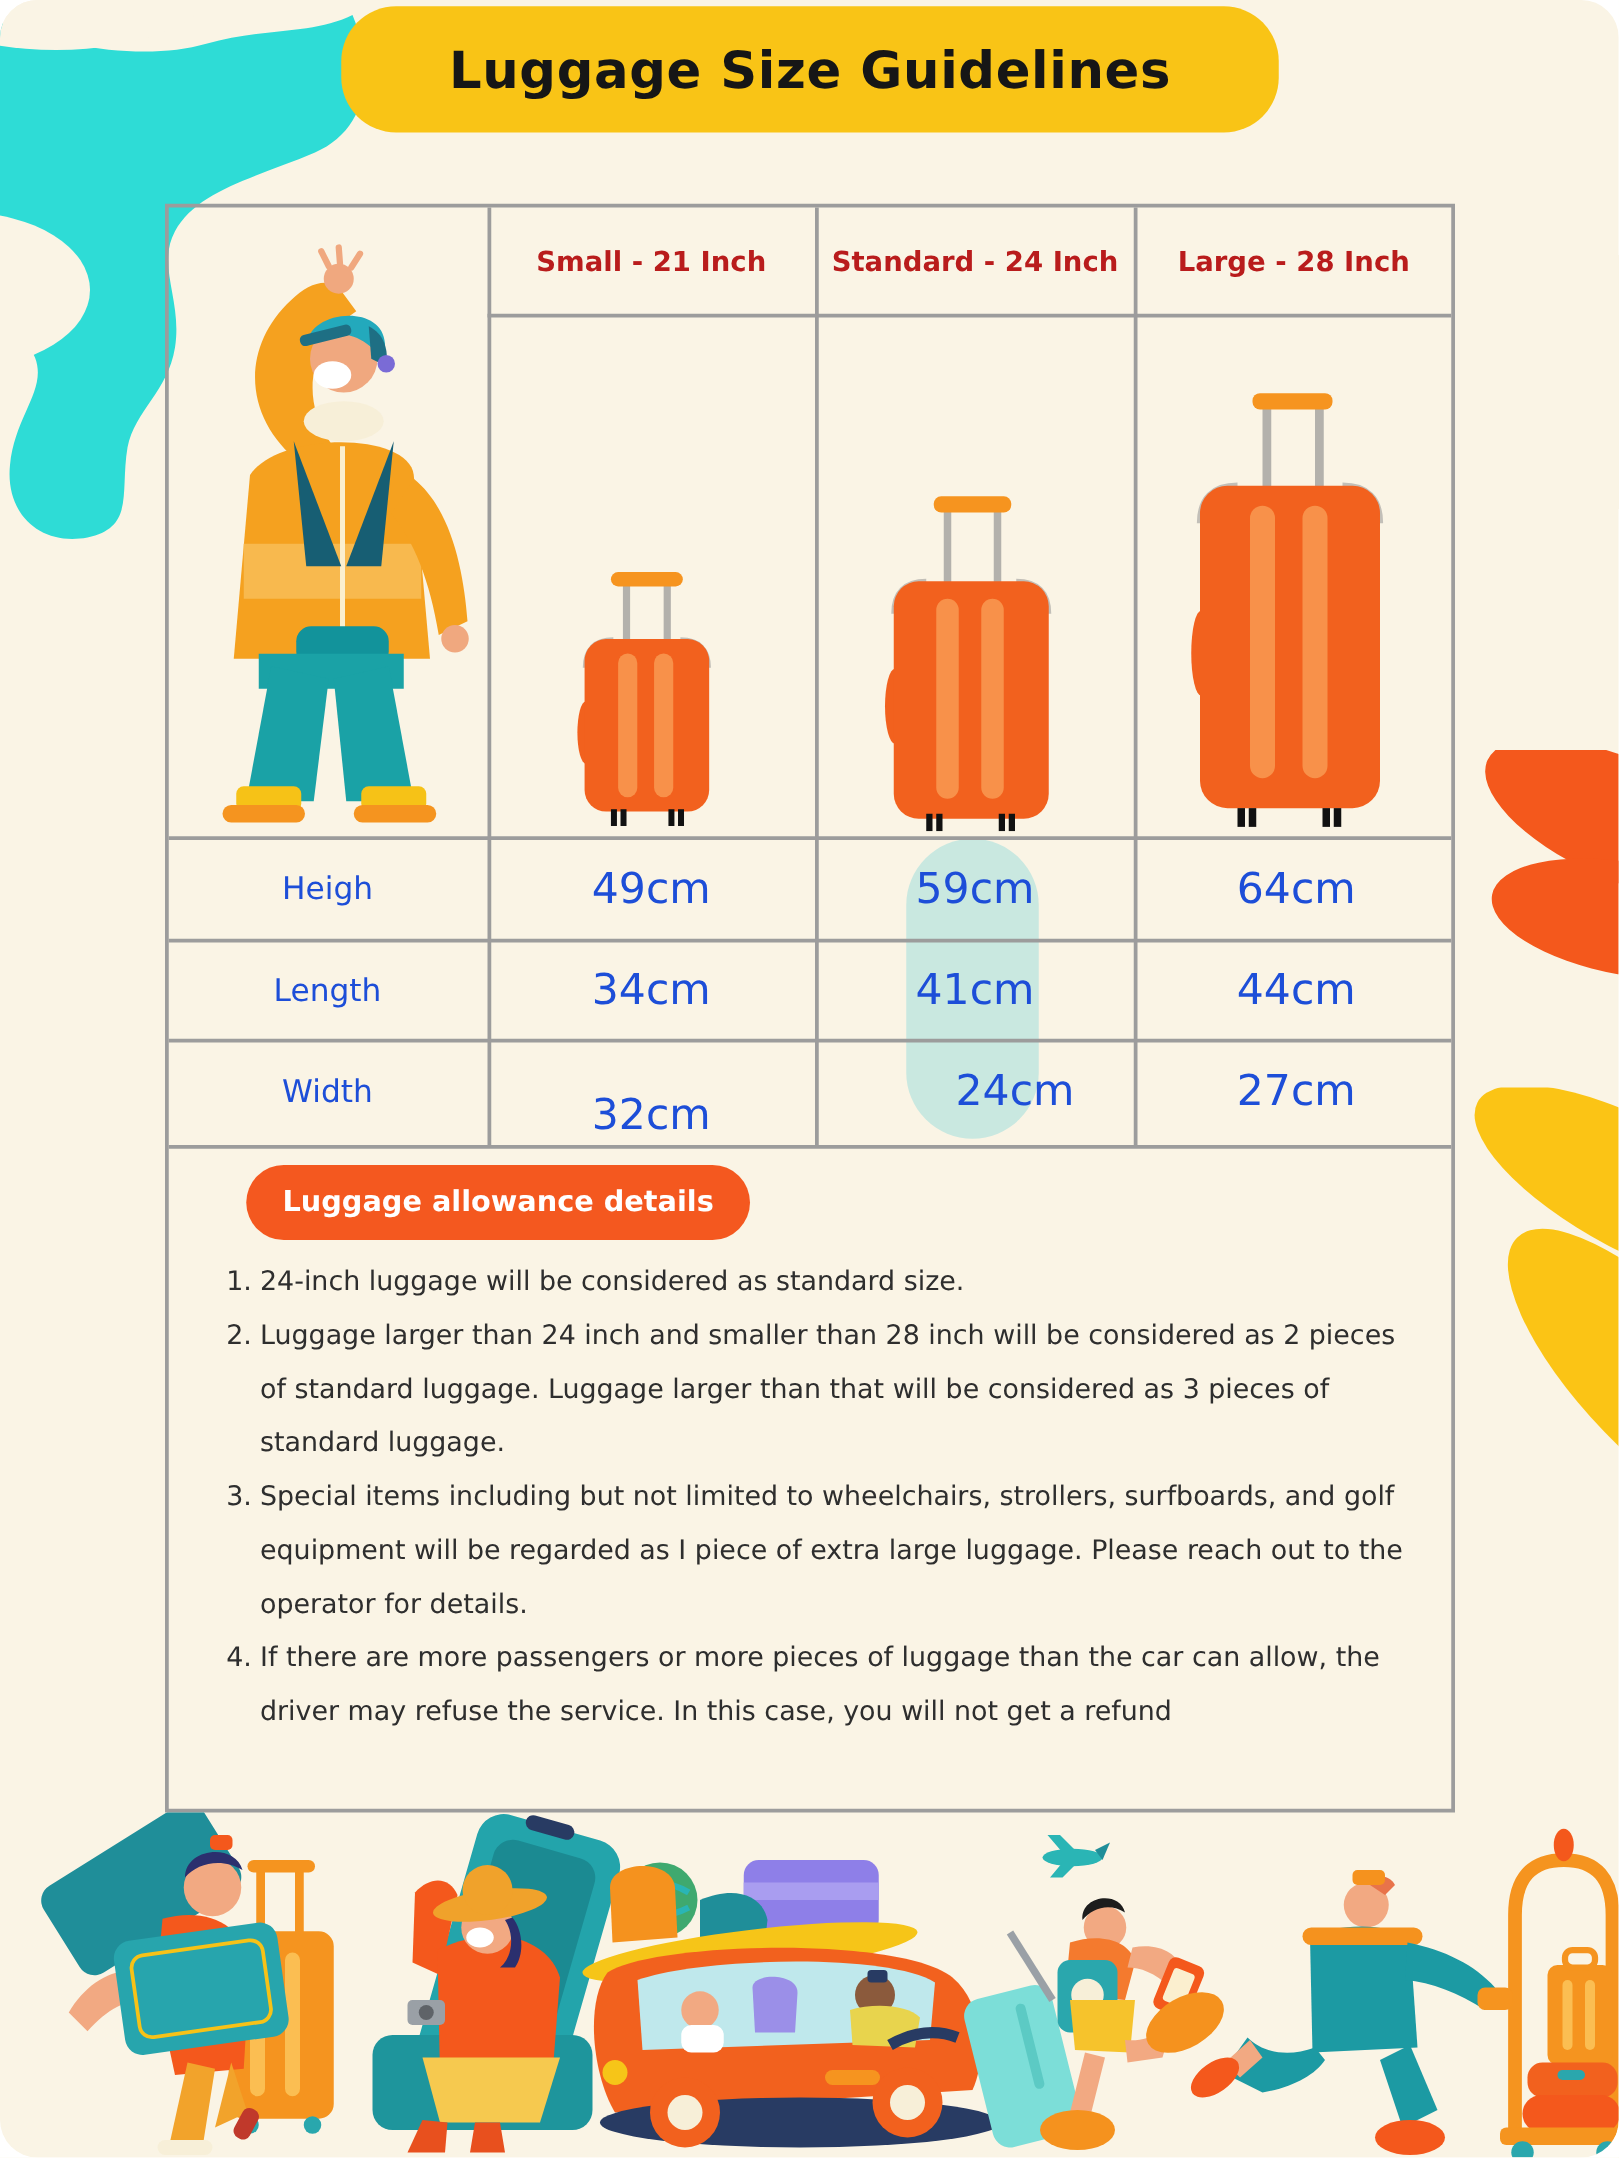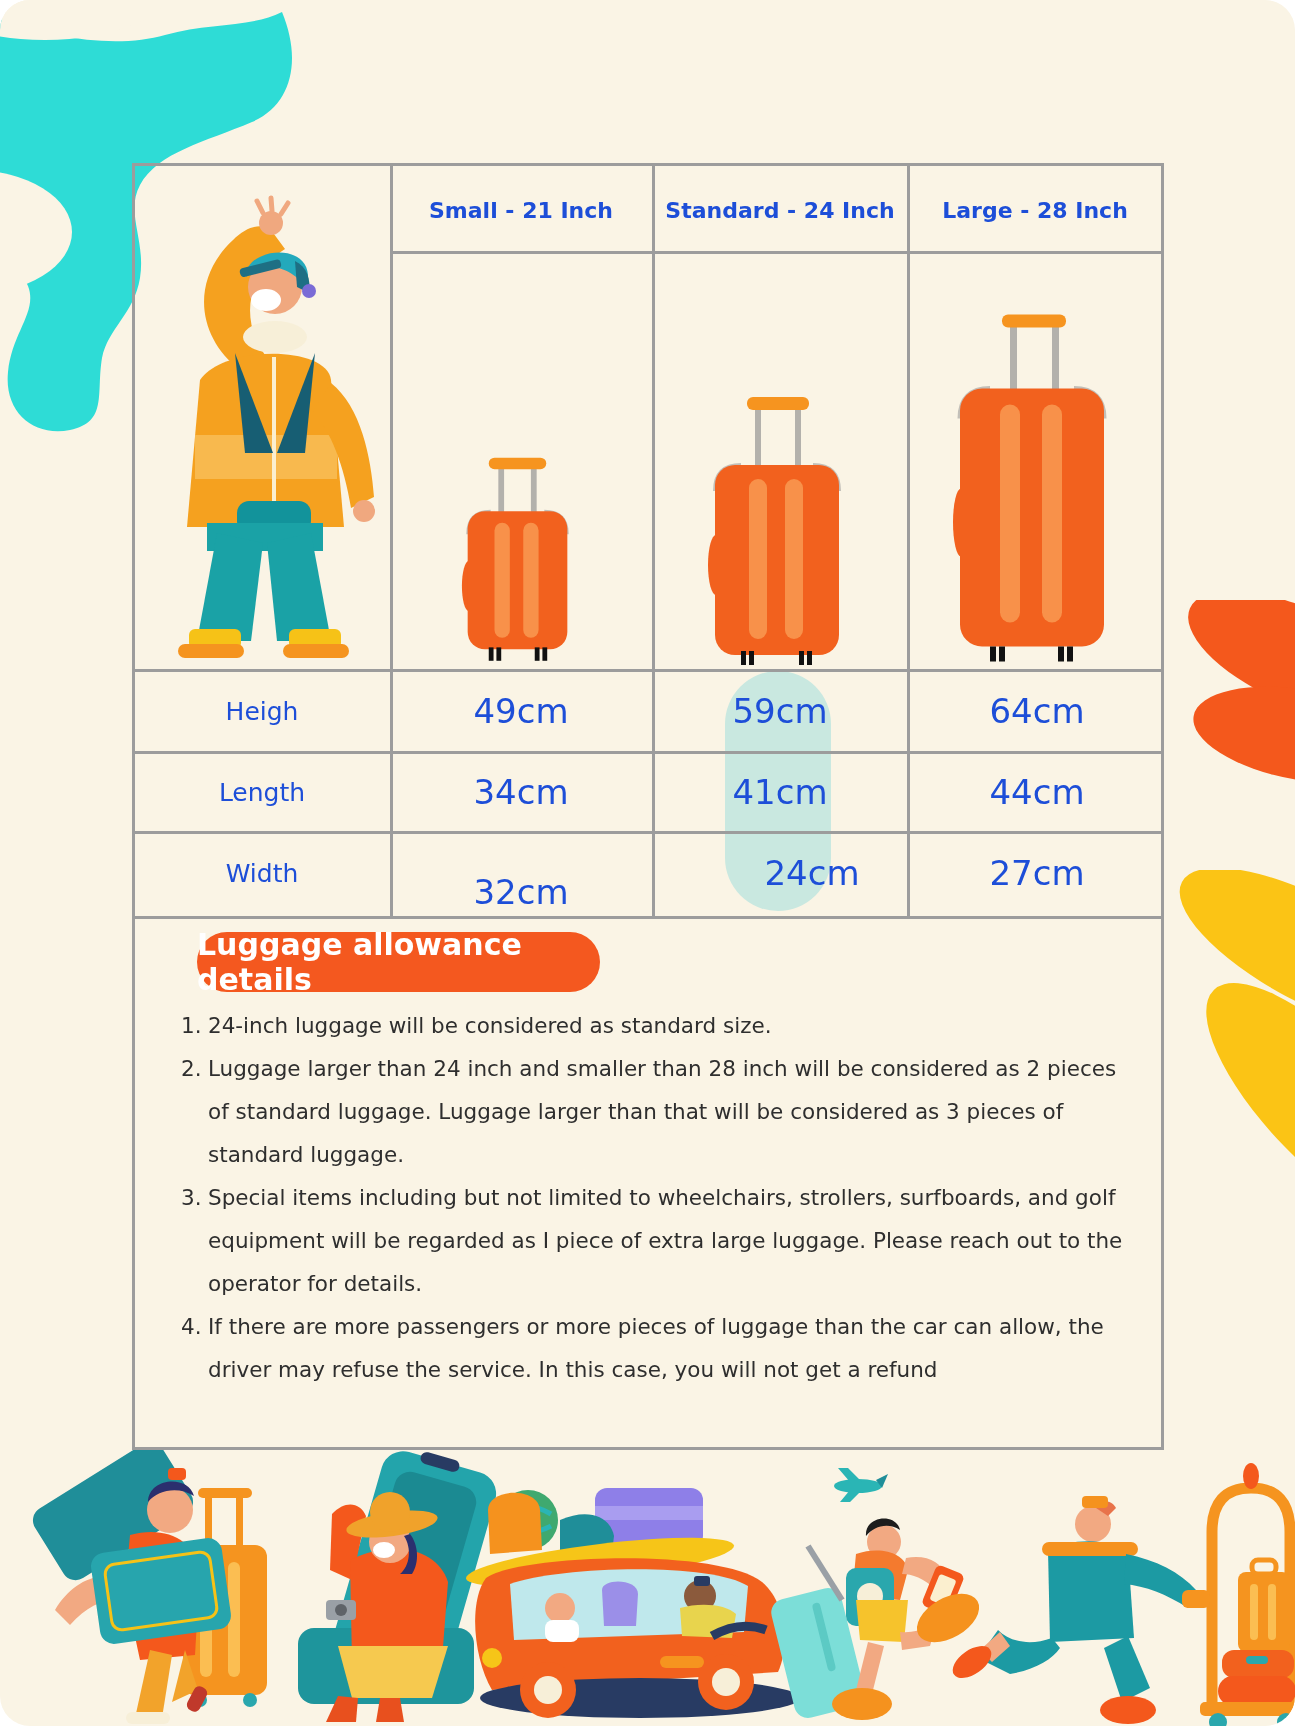--- a/index.html
+++ b/index.html
@@ -8,26 +8,26 @@
   
   .decor{position:absolute;pointer-events:none;}
   
   .banner{position:absolute;left:273px;top:5px;width:750px;height:101px;background:#F9C416;border-radius:44px;display:flex;align-items:center;justify-content:center;}
   .banner h1{margin:0;font-size:41px;font-weight:700;color:#161616;letter-spacing:0.5px;}
   
   .tframe{position:absolute;left:132px;top:163px;width:1032px;height:1287px;border:3px solid #9C9C9C;box-sizing:border-box;}
   .line{position:absolute;background:#9C9C9C;}
   .pill{position:absolute;left:590px;top:505px;width:106px;height:240px;background:#C9E8E0;border-radius:53px;}
   .cell-text{position:absolute;transform:translate(-50%,-50%);white-space:nowrap;color:#1d4ed8;}
-  .hdr{font-weight:700;font-size:22px;color:#1d4ed8;}
+  .hdr{font-weight:700;font-size:22px;color:#b91c1c;}
   .val{font-size:34px;}
   .rowlab{font-size:25px;}
   
   .badge{position:absolute;left:197px;top:932px;width:403px;height:60px;background:#F4581F;border-radius:30px;display:flex;align-items:center;justify-content:center;}
-  .badge span{color:#ffffff;font-size:30px;font-weight:700;}
+  .badge span{color:#ffffff;font-size:23px;font-weight:700;}
   .list{position:absolute;left:181px;top:1004px;width:960px;}
   .item{display:flex;font-size:21.5px;line-height:43px;color:#2E2E2E;}
   .item .num{flex:0 0 27px;}
   .item .txt{flex:1;}
 </style>
 </head>
 <body>
 
 <div class="page">
 
@@ -39,20 +39,23 @@
 
   <svg class="decor" style="left:1150px;top:600px;" width="145" height="220" viewBox="0 0 145 220">
     <ellipse fill="#F4581C" cx="145" cy="55" rx="115" ry="48" transform="rotate(24 145 55)"></ellipse>
     <ellipse fill="#F4581C" cx="152" cy="135" rx="110" ry="45" transform="rotate(10 152 135)"></ellipse>
   </svg>
   <svg class="decor" style="left:1150px;top:870px;" width="145" height="360" viewBox="0 0 145 360">
     <ellipse fill="#FBC415" cx="160" cy="80" rx="145" ry="52" transform="rotate(28 160 80)"></ellipse>
     <ellipse fill="#FBC415" cx="175" cy="235" rx="160" ry="58" transform="rotate(46 175 235)"></ellipse>
   </svg>
 
+  <div class="banner">
+    <h1>Luggage Size Guidelines</h1>
+  </div>
 
   <div class="tframe">
 
     <div class="pill"></div>
 
     <div class="line" style="left:255px;top:0;width:3px;height:750px;"></div>
     <div class="line" style="left:517px;top:0;width:3px;height:750px;"></div>
     <div class="line" style="left:772px;top:0;width:3px;height:750px;"></div>
     <div class="line" style="left:255px;top:85px;width:771px;height:3px;"></div>
     <div class="line" style="left:0;top:503px;width:1026px;height:3px;"></div>

